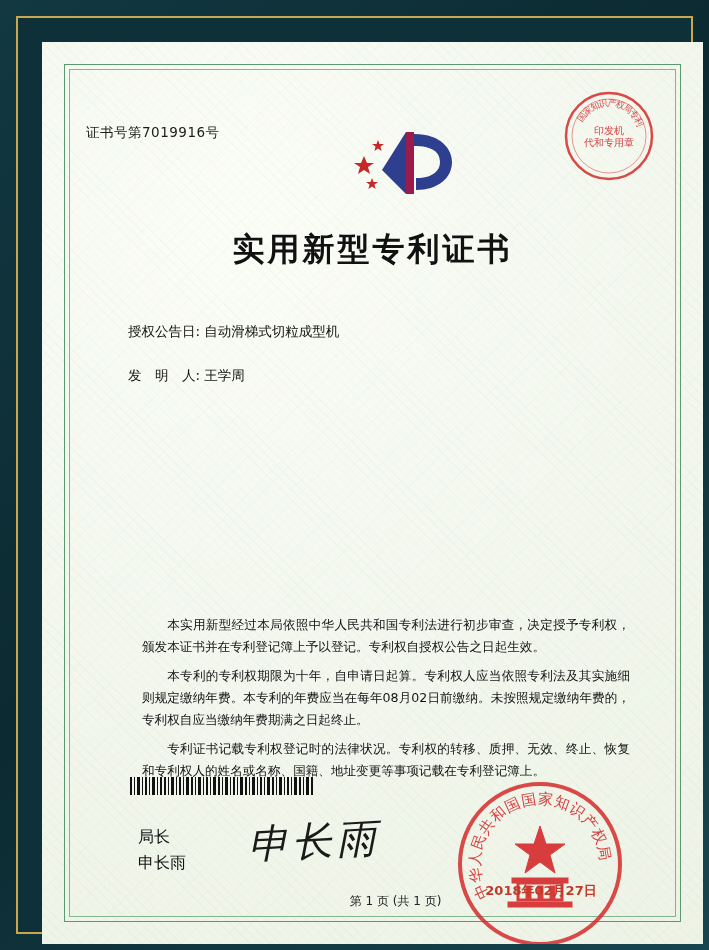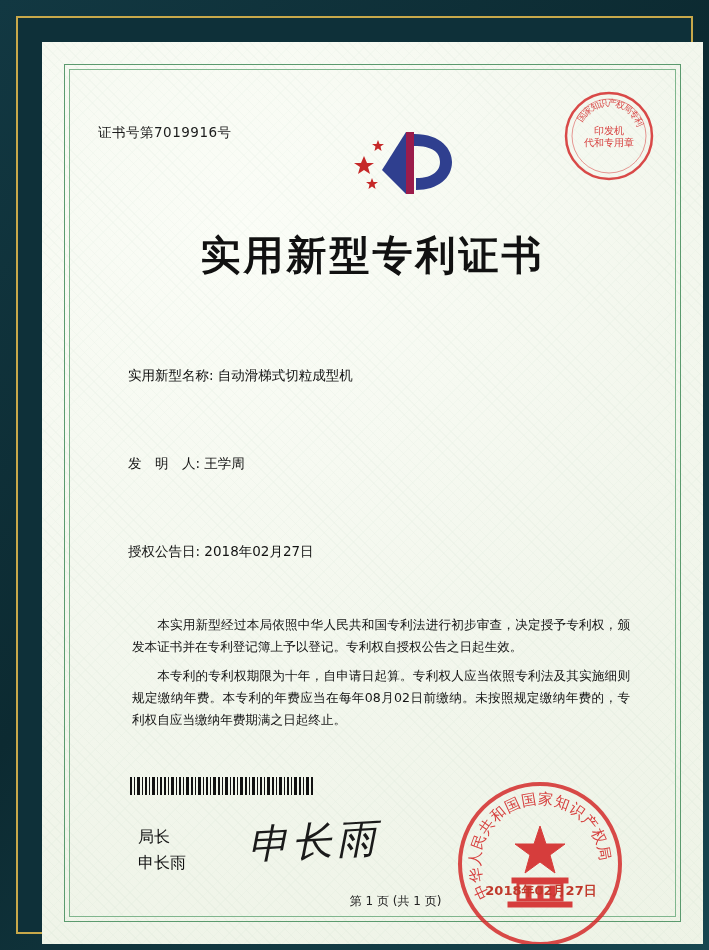--- a/index.html
+++ b/index.html
@@ -58,21 +58,21 @@
     left: 0; top: 0; right: 0; bottom: 0;
     opacity: 0.10;
     background-image:
       repeating-linear-gradient(45deg, rgba(90,150,110,0.35) 0 1px, transparent 1px 7px),
       repeating-linear-gradient(-45deg, rgba(90,150,110,0.25) 0 1px, transparent 1px 9px);
     pointer-events: none;
   }
 
   .cert-no {
     position: absolute;
-    left: 56px; top: 82px;
+    left: 44px; top: 82px;
     font-family: "DejaVu Sans", sans-serif;
     font-size: 13.5px;
     color: #1b1b1b;
     letter-spacing: 0.5px;
   }
 
   
   .logo {
     position: absolute;
     left: 300px; top: 78px;
@@ -84,21 +84,21 @@
     position: absolute;
     right: 48px; top: 48px;
     width: 92px; height: 92px;
   }
 
   .title {
     position: absolute;
     left: 0; right: 0; top: 186px;
     text-align: center;
     font-family: "DejaVu Sans", sans-serif;
-    font-size: 40px;
+    font-size: 32px;
     font-weight: bold;
     letter-spacing: 3px;
     color: #111;
   }
 
   .fields {
     position: absolute;
     left: 86px; top: 280px;
     width: 500px;
   }
@@ -107,34 +107,33 @@
     color: #121212;
     margin-bottom: 25px;
     line-height: 1.4;
     white-space: nowrap;
   }
   .field-label {
     display: inline-block;
   }
   .field-value {
     display: inline-block;
-    margin-top: 44px;
   }
 
   .body-text {
     position: absolute;
     left: 86px; top: 572px;
     width: 502px;
     font-size: 12.6px;
     line-height: 1.75;
     color: #141414;
     text-align: justify;
   }
   .body-text p {
-    margin: 0 0 7px 4px;
+    margin: 0 0 7px 14px;
     text-indent: 2em;
   }
 
   .barcode {
     position: absolute;
     left: 88px; top: 735px;
     width: 186px; height: 18px;
   }
 
   .sign-block {
@@ -224,36 +223,33 @@
           </g>
           <text x="46" y="44" text-anchor="middle" fill="#d42a2a" font-size="10" opacity="0.9" font-family="DejaVu Sans, sans-serif">印发机</text>
           <text x="46" y="56" text-anchor="middle" fill="#d42a2a" font-size="10" opacity="0.9" font-family="DejaVu Sans, sans-serif">代和专用章</text>
         </svg>
       </div>
 
       <div class="title">实用新型专利证书</div>
 
       <div class="fields">
         <div class="field-row">
-          <span class="field-label">实用新型名称:</span>
+          <span class="field-label">授权公告日:</span>
           <span class="field-value">自动滑梯式切粒成型机</span>
         </div>
         <div class="field-row">
           <span class="field-label">发　明　人:</span>
           <span class="field-value">王学周</span>
         </div>
-        <div class="field-row">
-          <span class="field-label">授权公告日:</span>
-          <span class="field-value">2018年02月27日</span>
-        </div>
       </div>
 
       <div class="body-text">
         <p>本实用新型经过本局依照中华人民共和国专利法进行初步审查，决定授予专利权，颁发本证书并在专利登记簿上予以登记。专利权自授权公告之日起生效。</p>
         <p>本专利的专利权期限为十年，自申请日起算。专利权人应当依照专利法及其实施细则规定缴纳年费。本专利的年费应当在每年08月02日前缴纳。未按照规定缴纳年费的，专利权自应当缴纳年费期满之日起终止。</p>
+        <p>专利证书记载专利权登记时的法律状况。专利权的转移、质押、无效、终止、恢复和专利权人的姓名或名称、国籍、地址变更等事项记载在专利登记簿上。</p>
       </div>
 
       <div class="barcode">
         <svg viewBox="0 0 186 18" width="186" height="18" preserveAspectRatio="none">
           <g fill="#111">
             <rect x="0" y="0" width="2" height="18"></rect>
               <rect x="4" y="0" width="1" height="18"></rect>
             <rect x="7" y="0" width="3" height="18"></rect>
               <rect x="12" y="0" width="1" height="18"></rect>
             <rect x="15" y="0" width="2" height="18"></rect>

